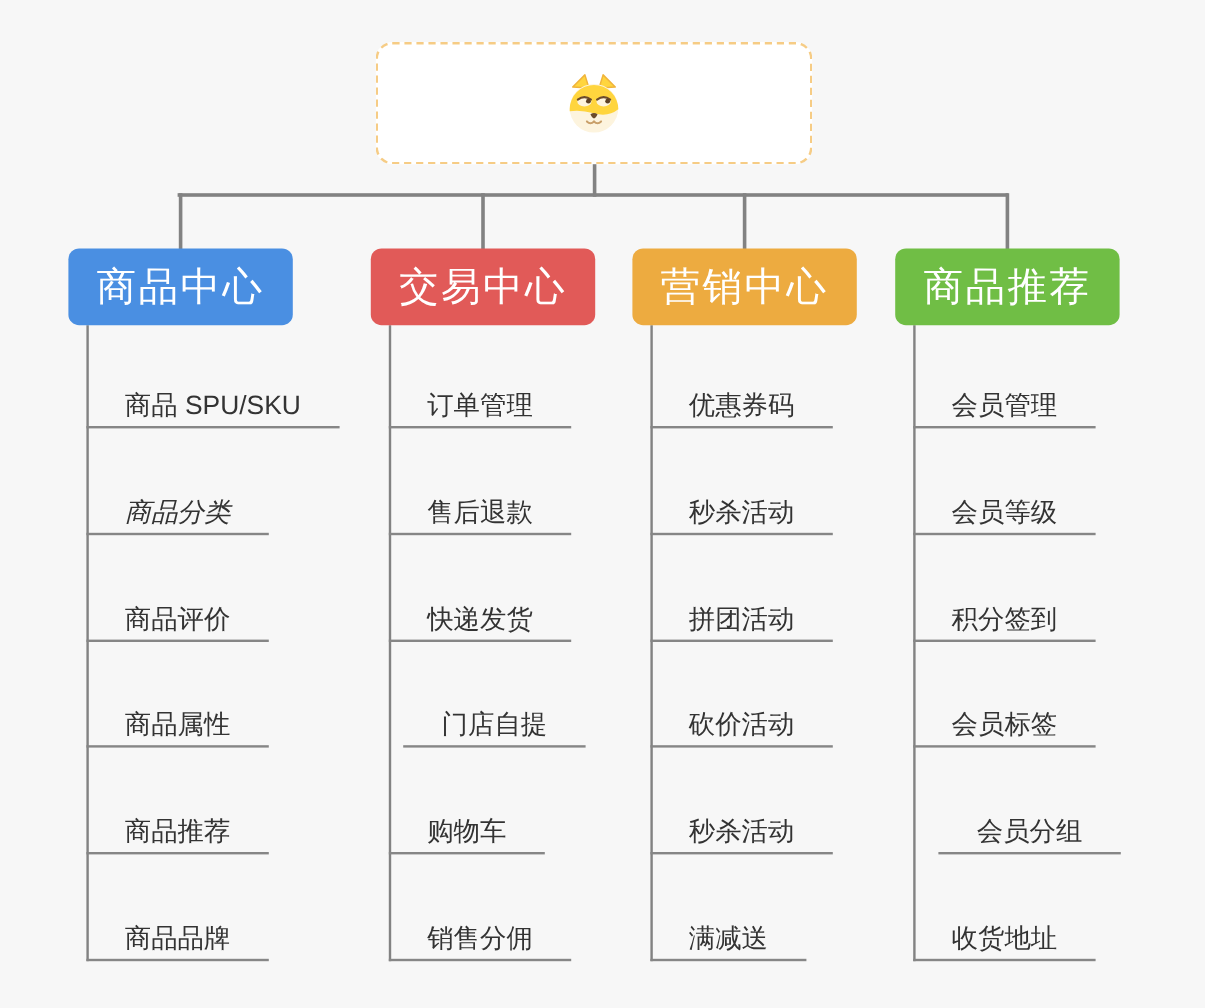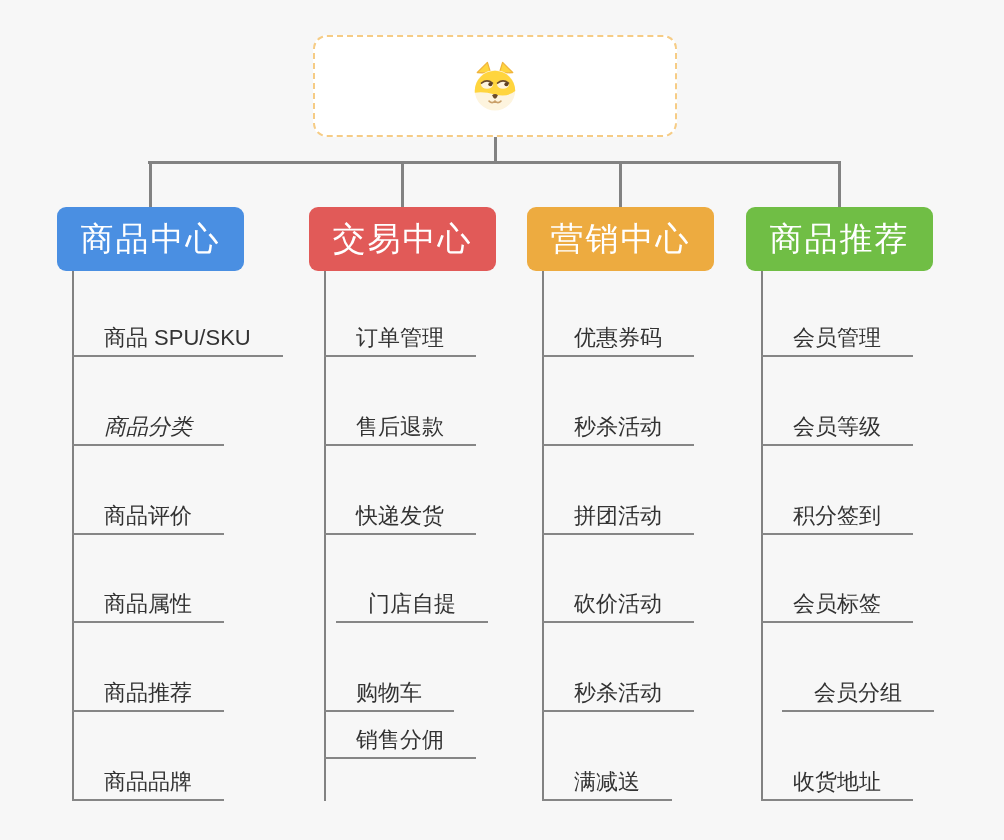--- a/index.html
+++ b/index.html
@@ -106,21 +106,21 @@
       <div class="line" style="left: 401px; top: 161px; width: 3px; height: 48px;"></div>
       <div class="branch-box" style="left: 309px; top: 207px; background: rgb(225, 90, 88);">
         <span>交易中心</span>
       </div>
       <div class="line" style="left: 324px; top: 271px; width: 2px; height: 530px;"></div>
       <div class="child-item" style="left: 324px; top: 321px;">订单管理</div>
       <div class="child-item" style="left: 324px; top: 410px;">售后退款</div>
       <div class="child-item" style="left: 324px; top: 499px;">快递发货</div>
       <div class="child-item" style="left: 336px; top: 587px;">门店自提</div>
       <div class="child-item" style="left: 324px; top: 676px;">购物车</div>
-      <div class="child-item" style="left: 324px; top: 723px;">销售分佣</div>
+      <div class="child-item" style="left: 324px; top: 765px;">销售分佣</div>
       <div class="line" style="left: 619px; top: 161px; width: 3px; height: 48px;"></div>
       <div class="branch-box" style="left: 527px; top: 207px; background: rgb(237, 171, 64);">
         <span>营销中心</span>
       </div>
       <div class="line" style="left: 542px; top: 271px; width: 2px; height: 530px;"></div>
       <div class="child-item" style="left: 542px; top: 321px;">优惠券码</div>
       <div class="child-item" style="left: 542px; top: 410px;">秒杀活动</div>
       <div class="child-item" style="left: 542px; top: 499px;">拼团活动</div>
       <div class="child-item" style="left: 542px; top: 587px;">砍价活动</div>
       <div class="child-item" style="left: 542px; top: 676px;">秒杀活动</div>

